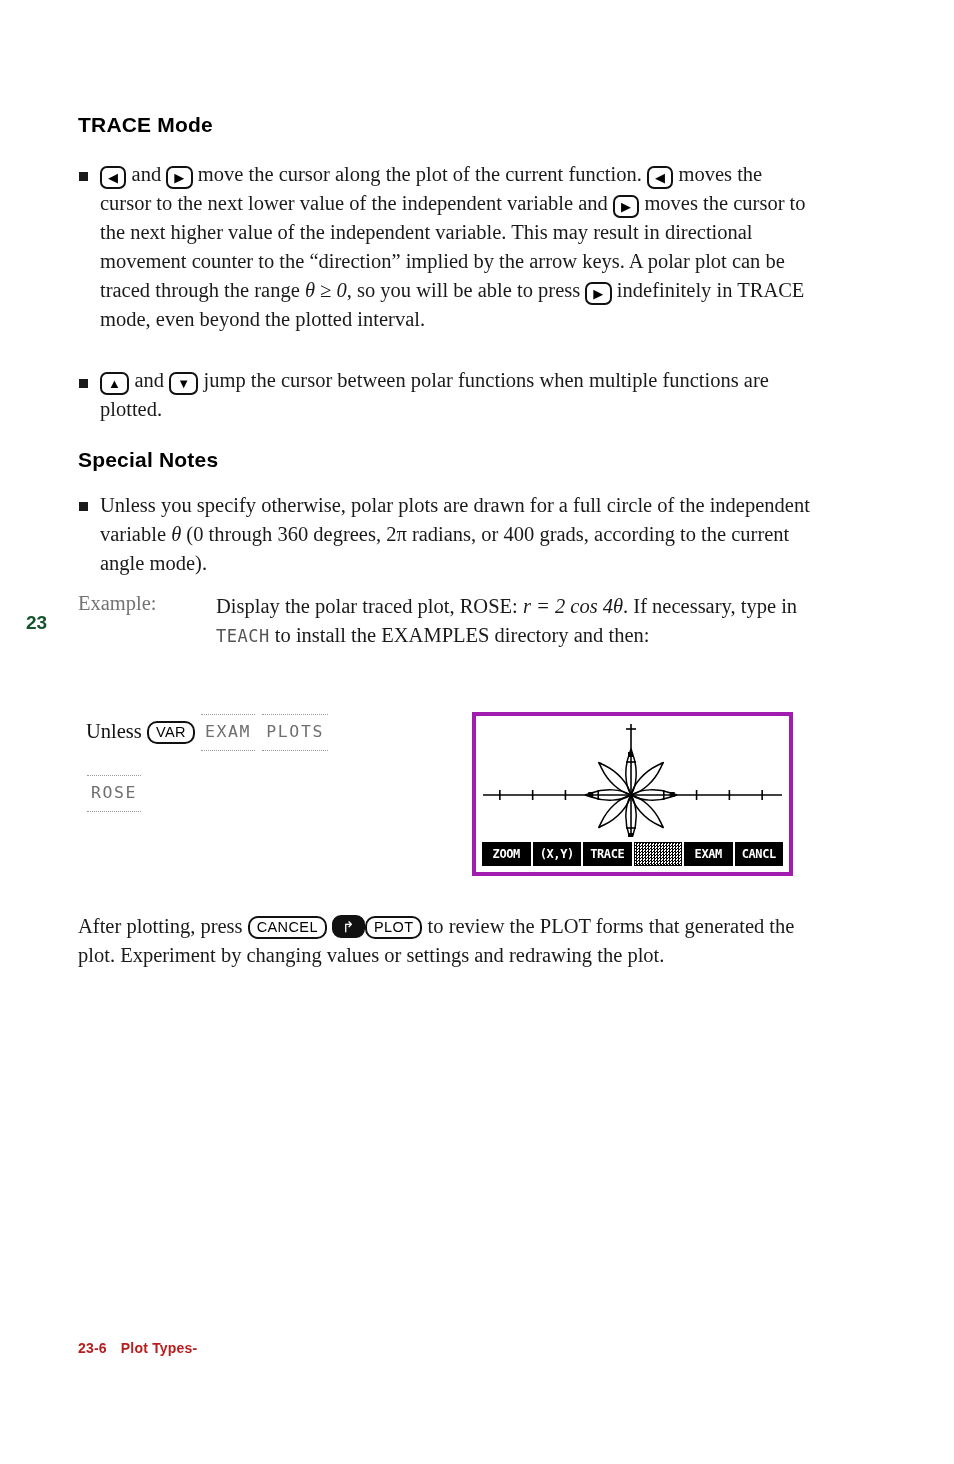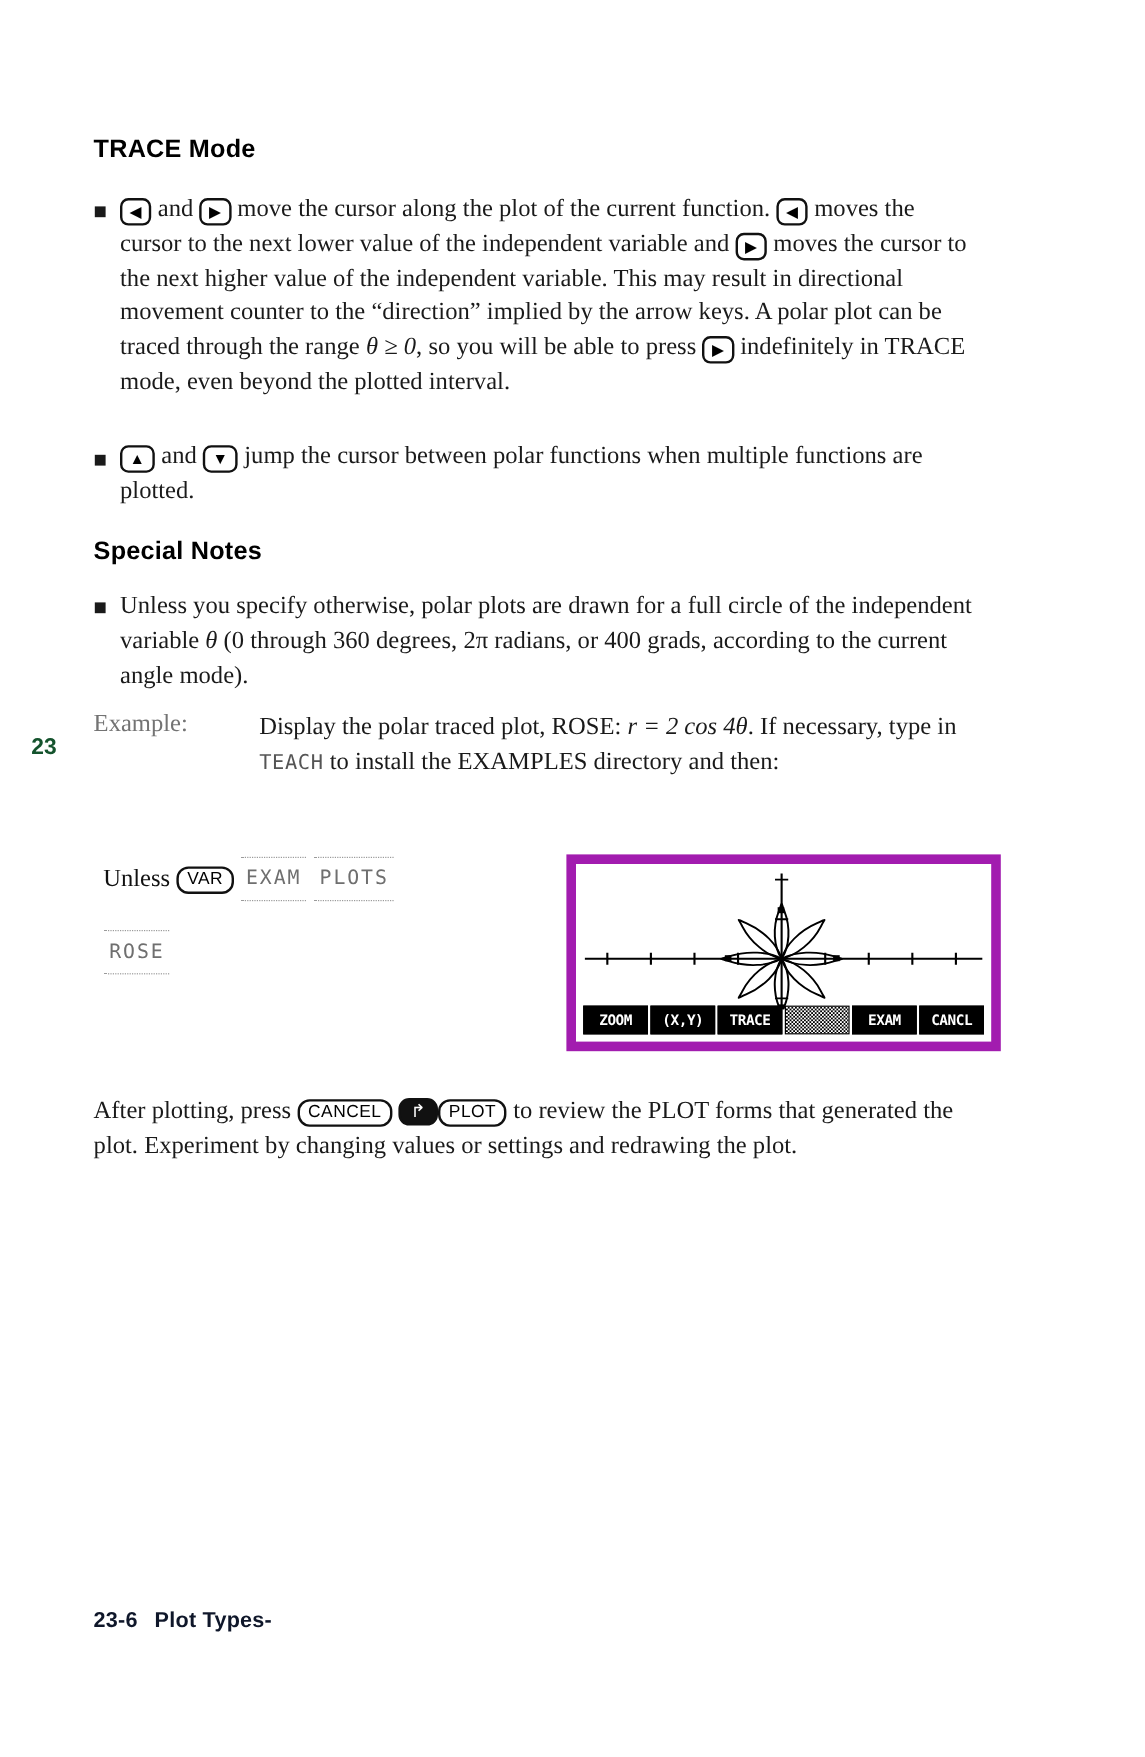--- a/index.html
+++ b/index.html
@@ -143,23 +143,23 @@
     border-bottom: 1px dotted #9a9a9a;
     margin: 12px 1px;
     vertical-align: 1px;
   }
 
   
   #calc {
     position: absolute;
     left: 472px;
     top: 712px;
-    width: 362px;
+    width: 321px;
     height: 164px;
-    border: 8px solid #a21caf;
+    border: 4px solid #a21caf;
     background: #fff;
     box-sizing: border-box;
     padding: 0;
   }
   #calc-inner {
     position: absolute;
     inset: 3px;
     background: #fff;
   }
   #plot-area {
@@ -212,22 +212,22 @@
     color: #1a1a1a;
   }
 
   
   #footer {
     position: absolute;
     left: 78px;
     top: 1340px;
     font-family: "Liberation Sans", "DejaVu Sans", sans-serif;
     font-weight: bold;
-    font-size: 18px;
-    color: #0f172a;
+    font-size: 14px;
+    color: #b91c1c;
     letter-spacing: 0.2px;
     text-align: center;
   }
   #footer .gap { display: inline-block; width: 14px; }
 
   .it { font-style: italic; }
   .nowrap { white-space: nowrap; }
 </style>
 </head>
 <body>

